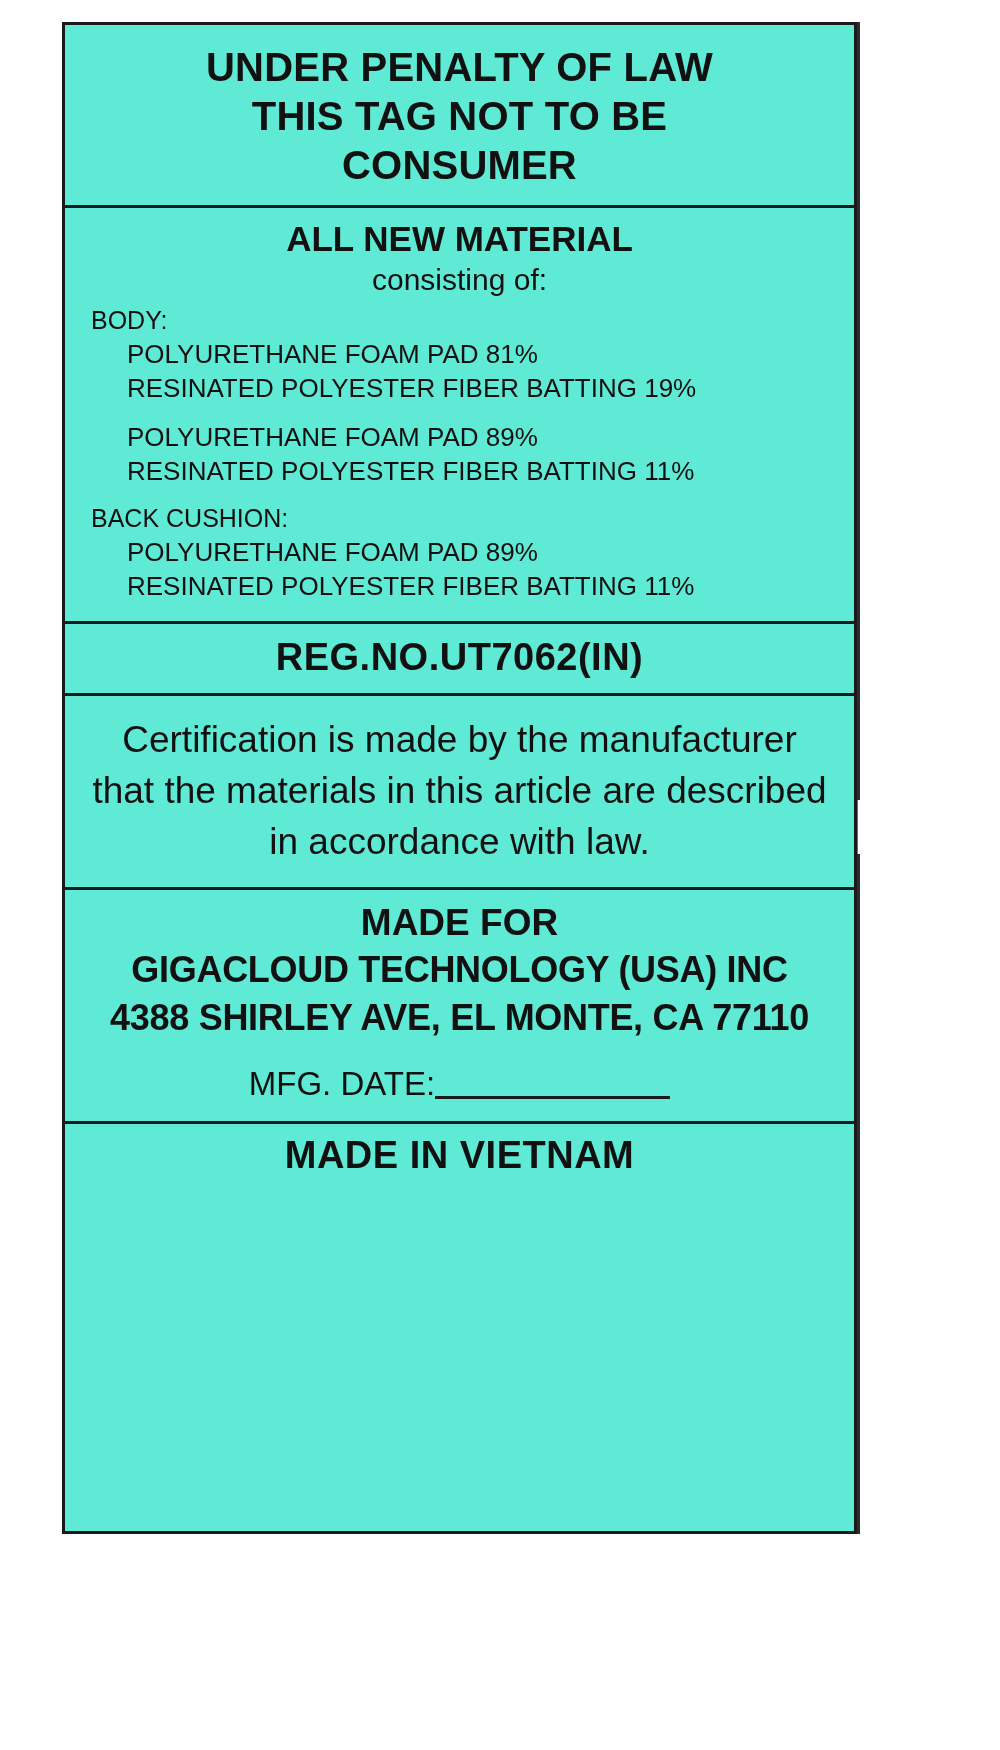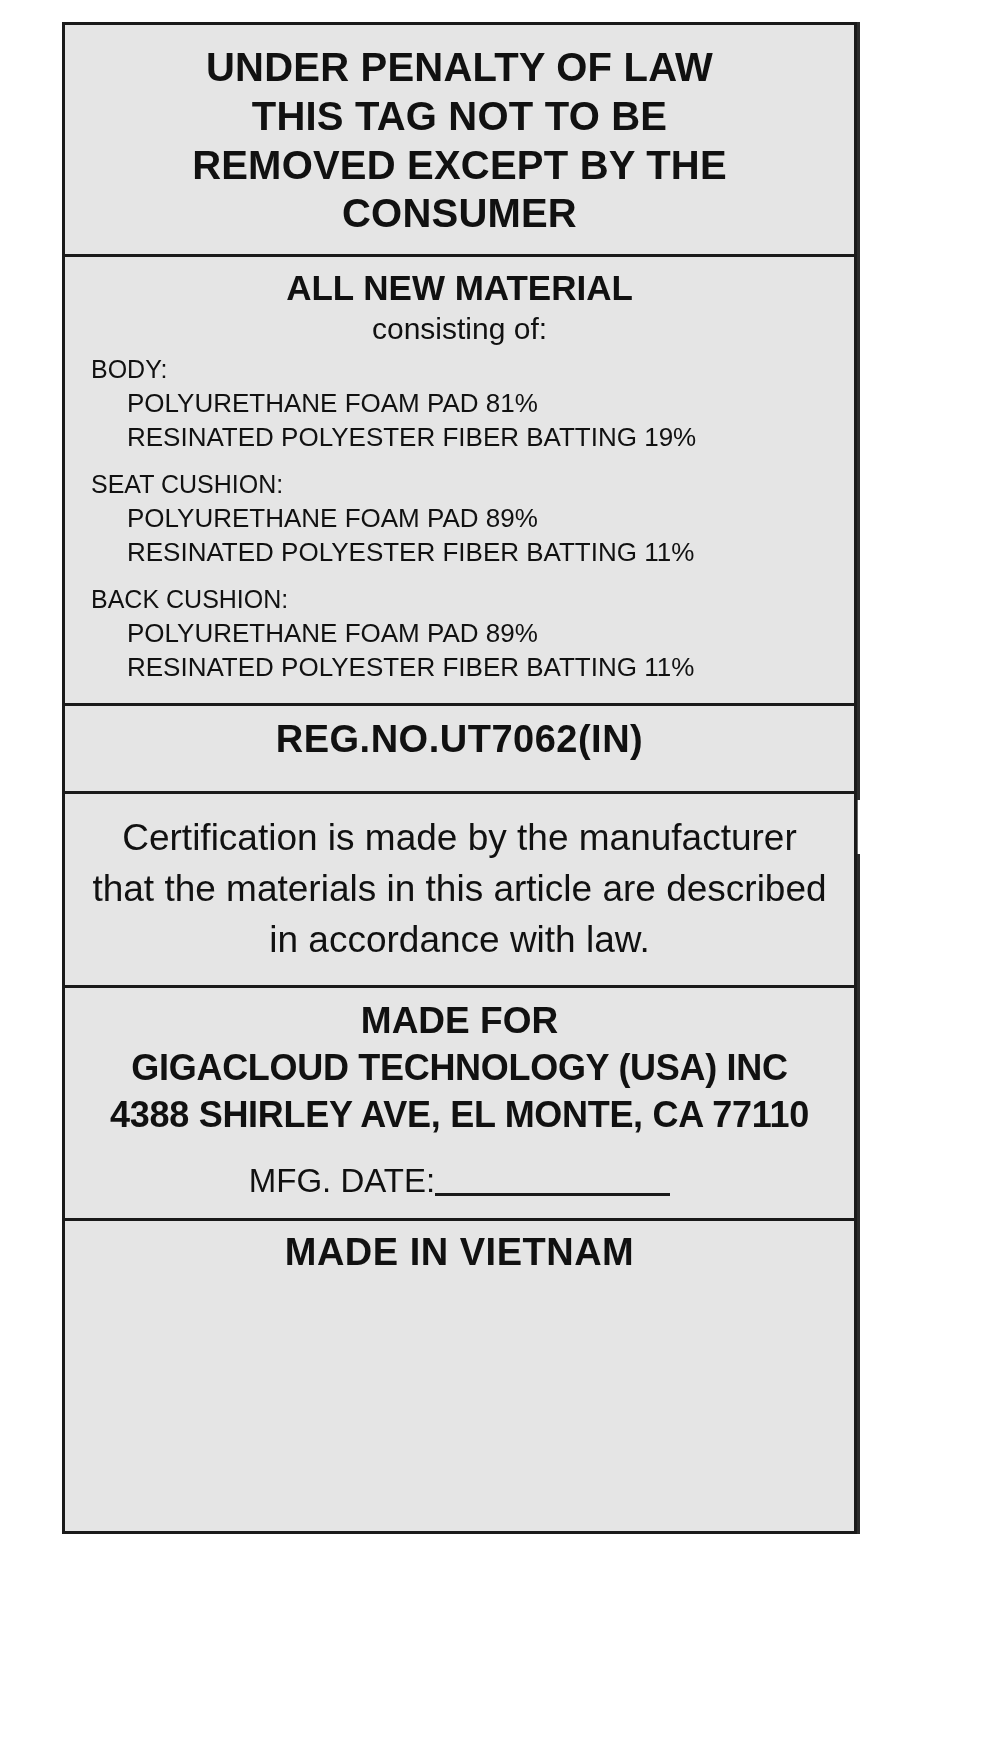--- a/index.html
+++ b/index.html
@@ -16,21 +16,21 @@
   }
 
   .tag-wrap {
     position: absolute;
     left: 62px;
     top: 22px;
     width: 795px;
     height: 1512px;
     border: 3px solid #1a1a1a;
     box-sizing: border-box;
-    background: #e5e5e5;
+    background: #5eead4;
   }
 
   
   .edge-line {
     position: absolute;
     left: 857px;
     top: 22px;
     width: 3px;
     height: 1512px;
     background: #2b2b2b;
@@ -88,21 +88,21 @@
     margin-left: 12px;
   }
   .mat-item {
     font-size: 26px;
     line-height: 1.32;
     margin-left: 48px;
   }
 
   
   .reg {
-    padding: 12px 10px 30px 10px;
+    padding: 12px 10px 14px 10px;
     text-align: center;
   }
   .reg-text {
     font-weight: bold;
     font-size: 38px;
     letter-spacing: 0.5px;
   }
 
   
   .cert {
@@ -168,36 +168,34 @@
 <body>
 
 <div class="edge-line"></div>
 <div class="edge-notch"></div>
 
 <div class="tag-wrap">
 
   <div class="section penalty">
     <div class="penalty-line">UNDER PENALTY OF LAW</div>
     <div class="penalty-line">THIS TAG NOT TO BE</div>
-    <div class="penalty-line">REMOVED EXCEPT BY THE</div>
     <div class="penalty-line">CONSUMER</div>
   </div>
 
   <div class="section materials">
     <div class="mat-title">ALL NEW MATERIAL</div>
     <div class="mat-sub">consisting of:</div>
 
     <div class="mat-group">
       <div class="mat-head">BODY:</div>
       <div class="mat-item">POLYURETHANE FOAM PAD 81%</div>
       <div class="mat-item">RESINATED POLYESTER FIBER BATTING 19%</div>
     </div>
 
     <div class="mat-group">
-      <div class="mat-head">SEAT CUSHION:</div>
       <div class="mat-item">POLYURETHANE FOAM PAD 89%</div>
       <div class="mat-item">RESINATED POLYESTER FIBER BATTING 11%</div>
     </div>
 
     <div class="mat-group">
       <div class="mat-head">BACK CUSHION:</div>
       <div class="mat-item">POLYURETHANE FOAM PAD 89%</div>
       <div class="mat-item">RESINATED POLYESTER FIBER BATTING 11%</div>
     </div>
   </div>

